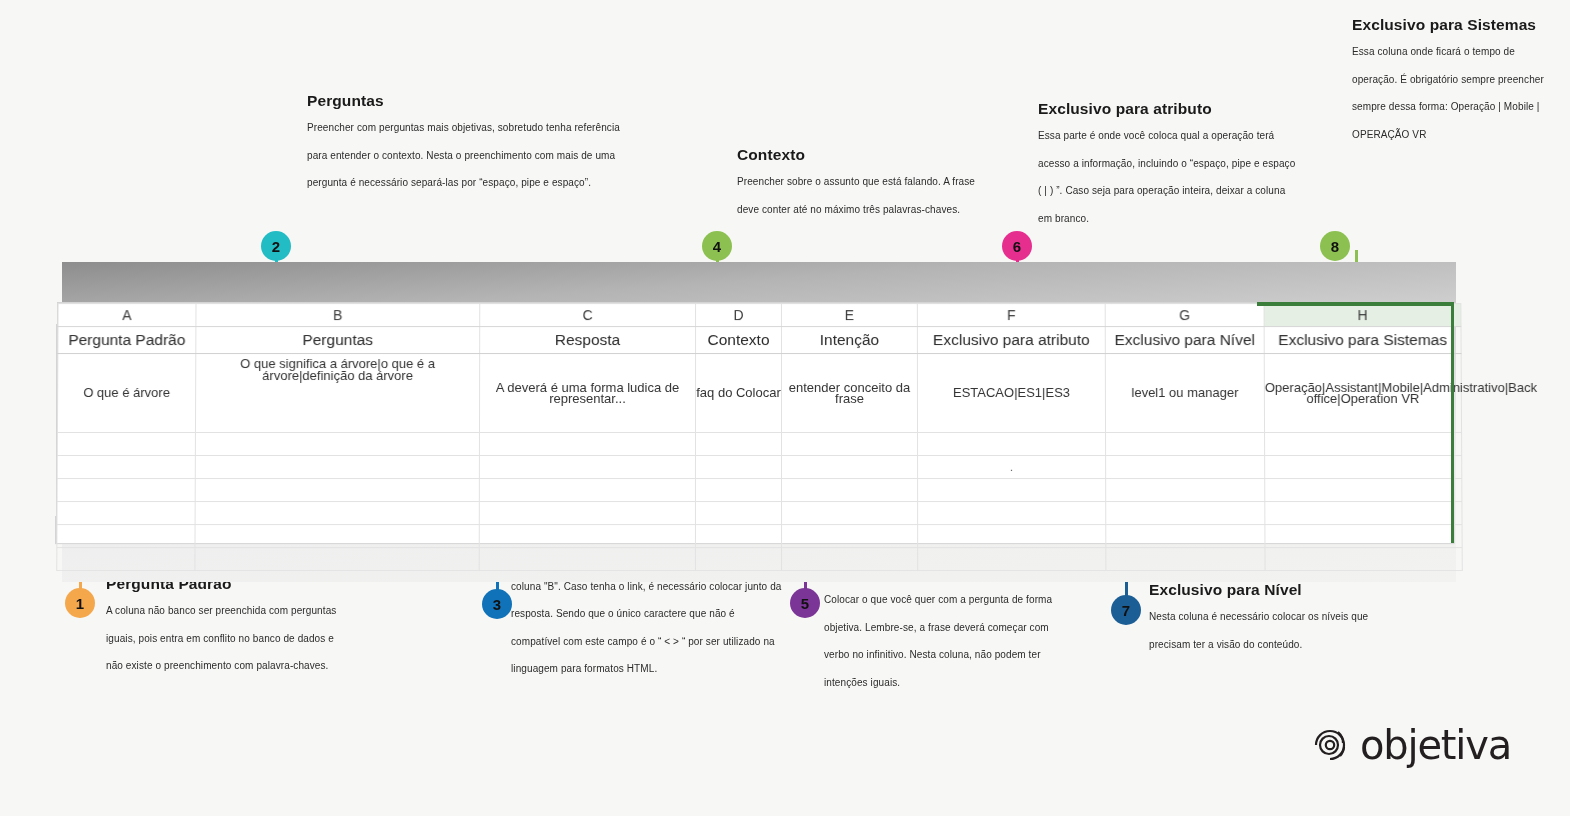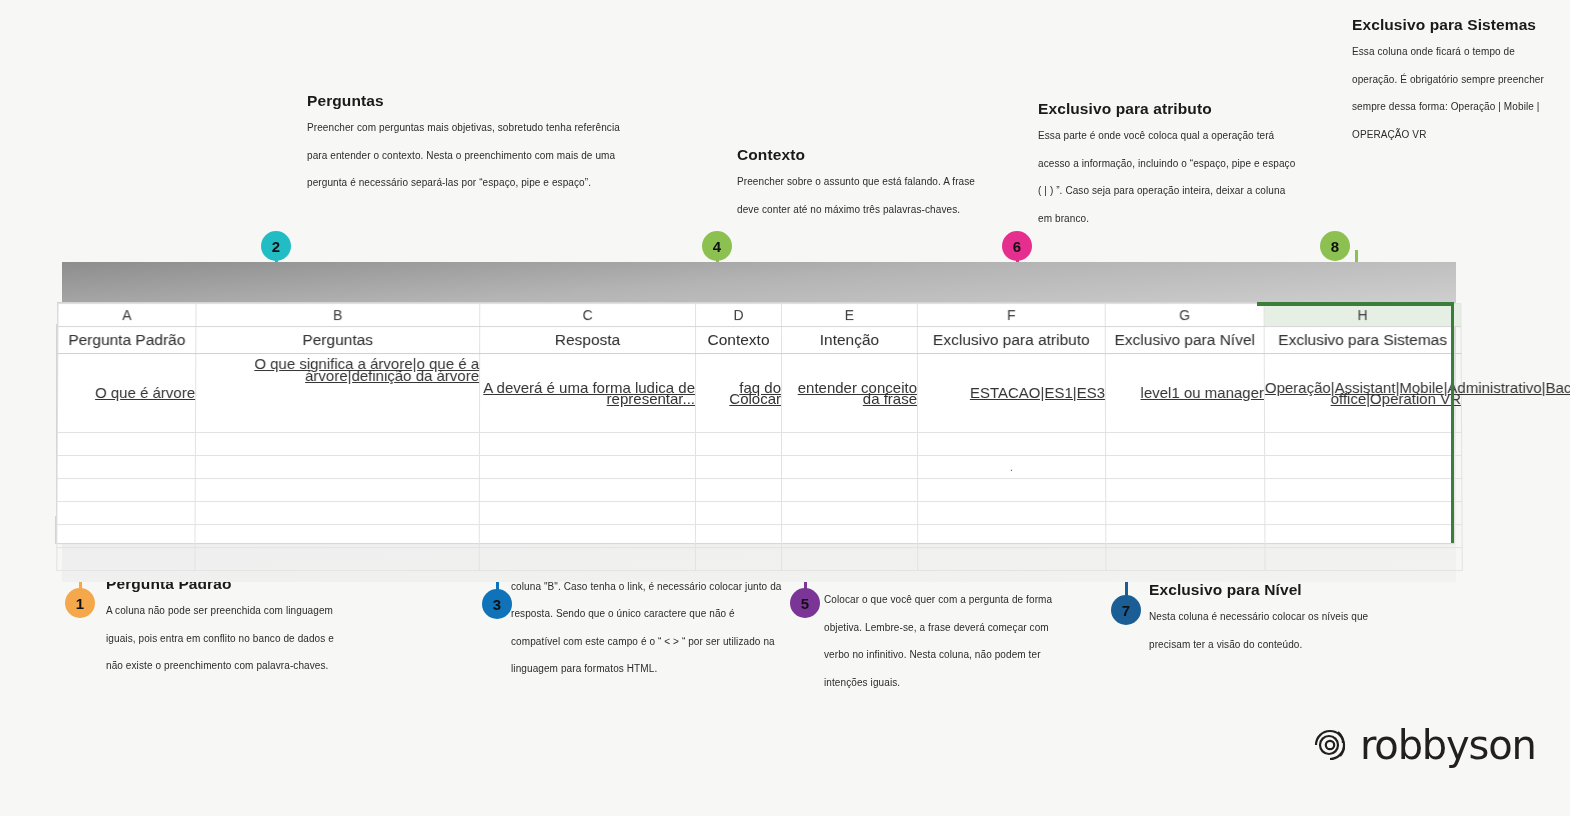--- a/index.html
+++ b/index.html
@@ -42,22 +42,22 @@
     background:#fff;border:1px solid #d4d4d4;box-sizing:border-box;
     transform:perspective(1400px) rotateX(0.6deg);
   }
   table.grid{border-collapse:collapse;width:100%;table-layout:fixed;}
   table.grid td{border:1px solid #e2e2e2;padding:0;vertical-align:middle;}
   .colhdr{height:22px;text-align:center;font-size:14px;color:#3a3a3a;
     border-bottom:1px solid #d6d6d6 !important;background:#fff;}
   .colhdr.sel{background:#e6efe4;}
   .fieldhdr{height:26px;text-align:center;font-size:15.5px;color:#2a2a2a;
     border-bottom:1px solid #d0d0d0 !important;}
-  .datarow td{height:74px;text-align:right;font-size:15px;color:#333;
-    line-height:11.5px;padding:0 4px;vertical-align:bottom;text-decoration:underline;}
+  .datarow td{height:74px;text-align:center;font-size:13px;color:#333;
+    line-height:11.5px;padding:0 4px;vertical-align:bottom;}
   .datarow td.mid{vertical-align:middle;}
   .datarow td.topal{vertical-align:top;padding-top:4px;}
   .emptyrow td{height:22px;}
   .dot{font-size:10px;color:#444;}
 
   
   col.cA{width:138px} col.cB{width:284px} col.cC{width:216px}
   col.cD{width:86px}  col.cE{width:136px} col.cF{width:188px}
   col.cG{width:159px} col.cH{width:197px}
 
@@ -211,21 +211,21 @@
         </table>
     </div>
     <div class="hsel-top"></div>
     <div class="hsel-right"></div>
   </div>
 
   <div class="leader" style="left:79px;top:527px;height:72px;background:#F5A74B;"></div>
   <div class="marker" style="left:65px;top:588px;background:#F5A74B;">1</div>
   <div class="callout" style="left:106px;top:571px;width:245px;">
     <div class="ttl">Pergunta Padrão</div>
-    <div class="body">A coluna não pode ser preenchida com linguagem iguais, pois entra em conflito no banco de dados e não existe o preenchimento com palavra-chaves.</div>
+    <div class="body">A coluna não banco ser preenchida com perguntas iguais, pois entra em conflito no banco de dados e não existe o preenchimento com palavra-chaves.</div>
   </div>
 
   <div class="leader" style="left:496px;top:527px;height:72px;background:#1072B8;"></div>
   <div class="marker" style="left:482px;top:589px;background:#1072B8;">3</div>
   <div class="callout" style="left:511px;top:519px;width:275px;">
     <div class="ttl">Resposta</div>
     <div class="body">Preenchimento da resposta relacionada a pergunta da coluna "B". Caso tenha o link, é necessário colocar junto da resposta. Sendo que o único caractere que não é compatível com este campo é o “ &lt; &gt; “ por ser utilizado na linguagem para formatos HTML.</div>
   </div>
 
   <div class="leader" style="left:804px;top:527px;height:72px;background:#7A3596;"></div>
@@ -247,16 +247,16 @@
       <svg width="44" height="44" viewBox="0 0 44 44" aria-hidden="true">
         <g fill="none" stroke="#231f20" stroke-width="2.2">
           <circle cx="22" cy="22" r="4.2"></circle>
           <circle cx="21" cy="22" r="9"></circle>
           <path d="M8 22a14 14 0 1 1 14 14"></path>
           <path d="M30 9 a14 14 0 0 1 5 11"></path>
           <path d="M36 24 a14 14 0 0 1 -4 9"></path>
         </g>
       </svg>
     </span>
-    <span class="wm">robbyson</span>
+    <span class="wm">objetiva</span>
   </div>
 
 </div>
 
 </body></html>

